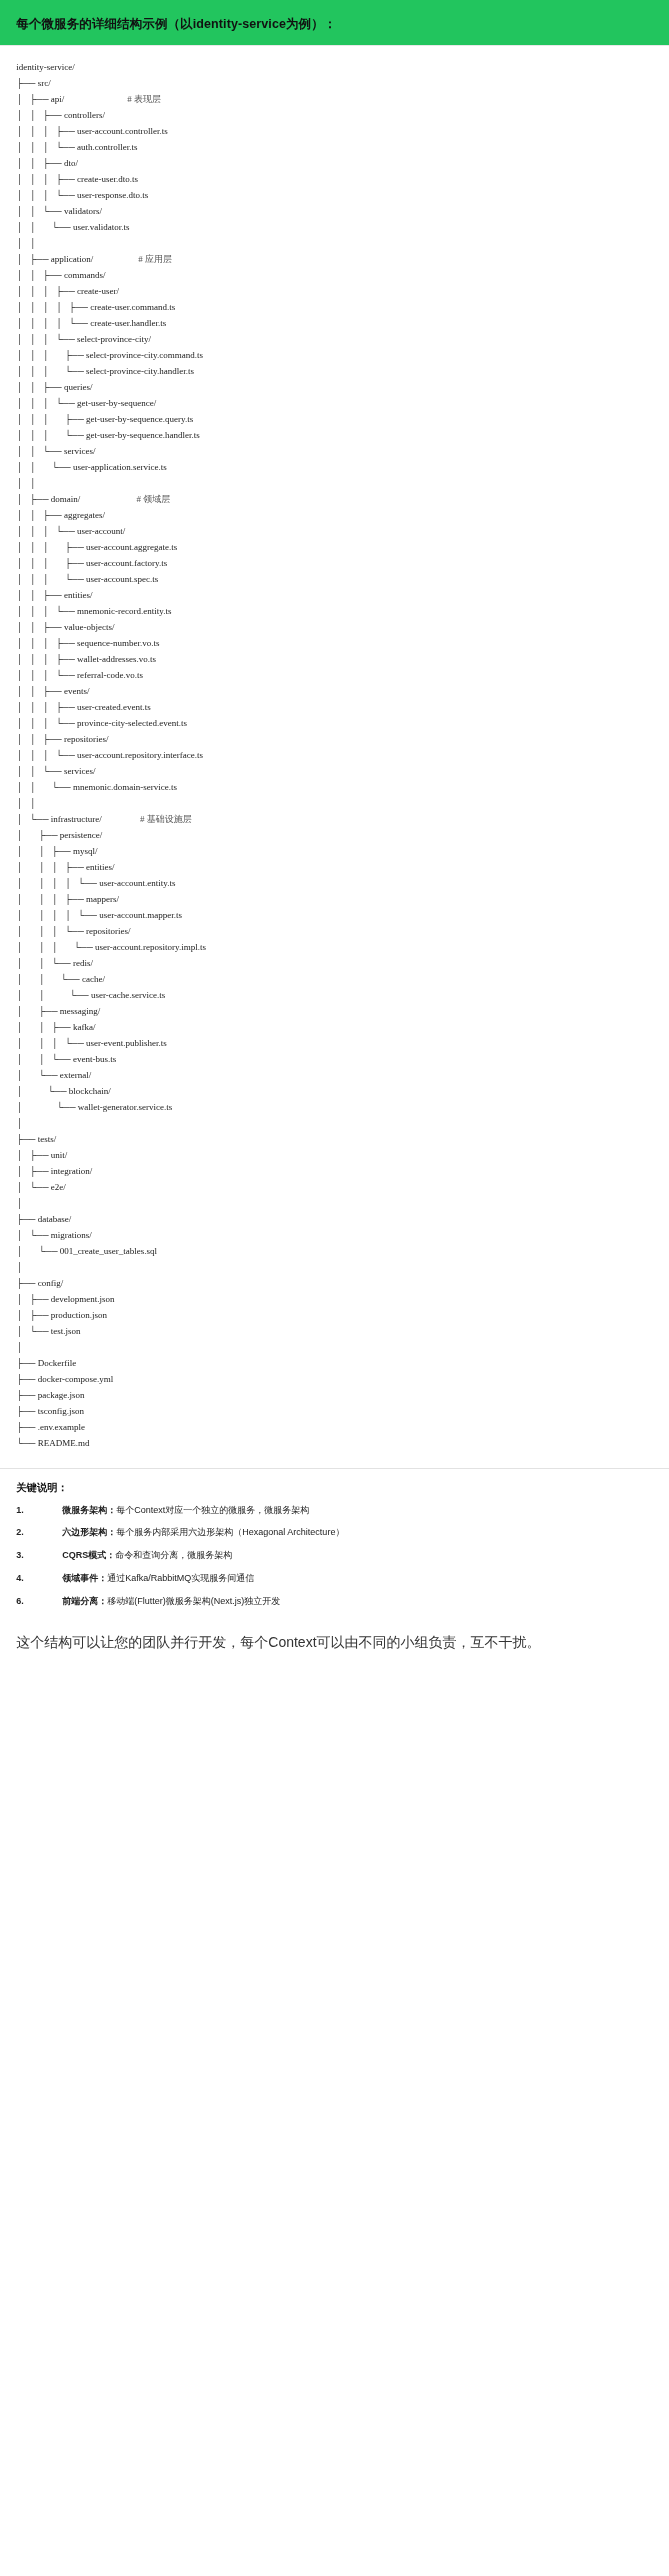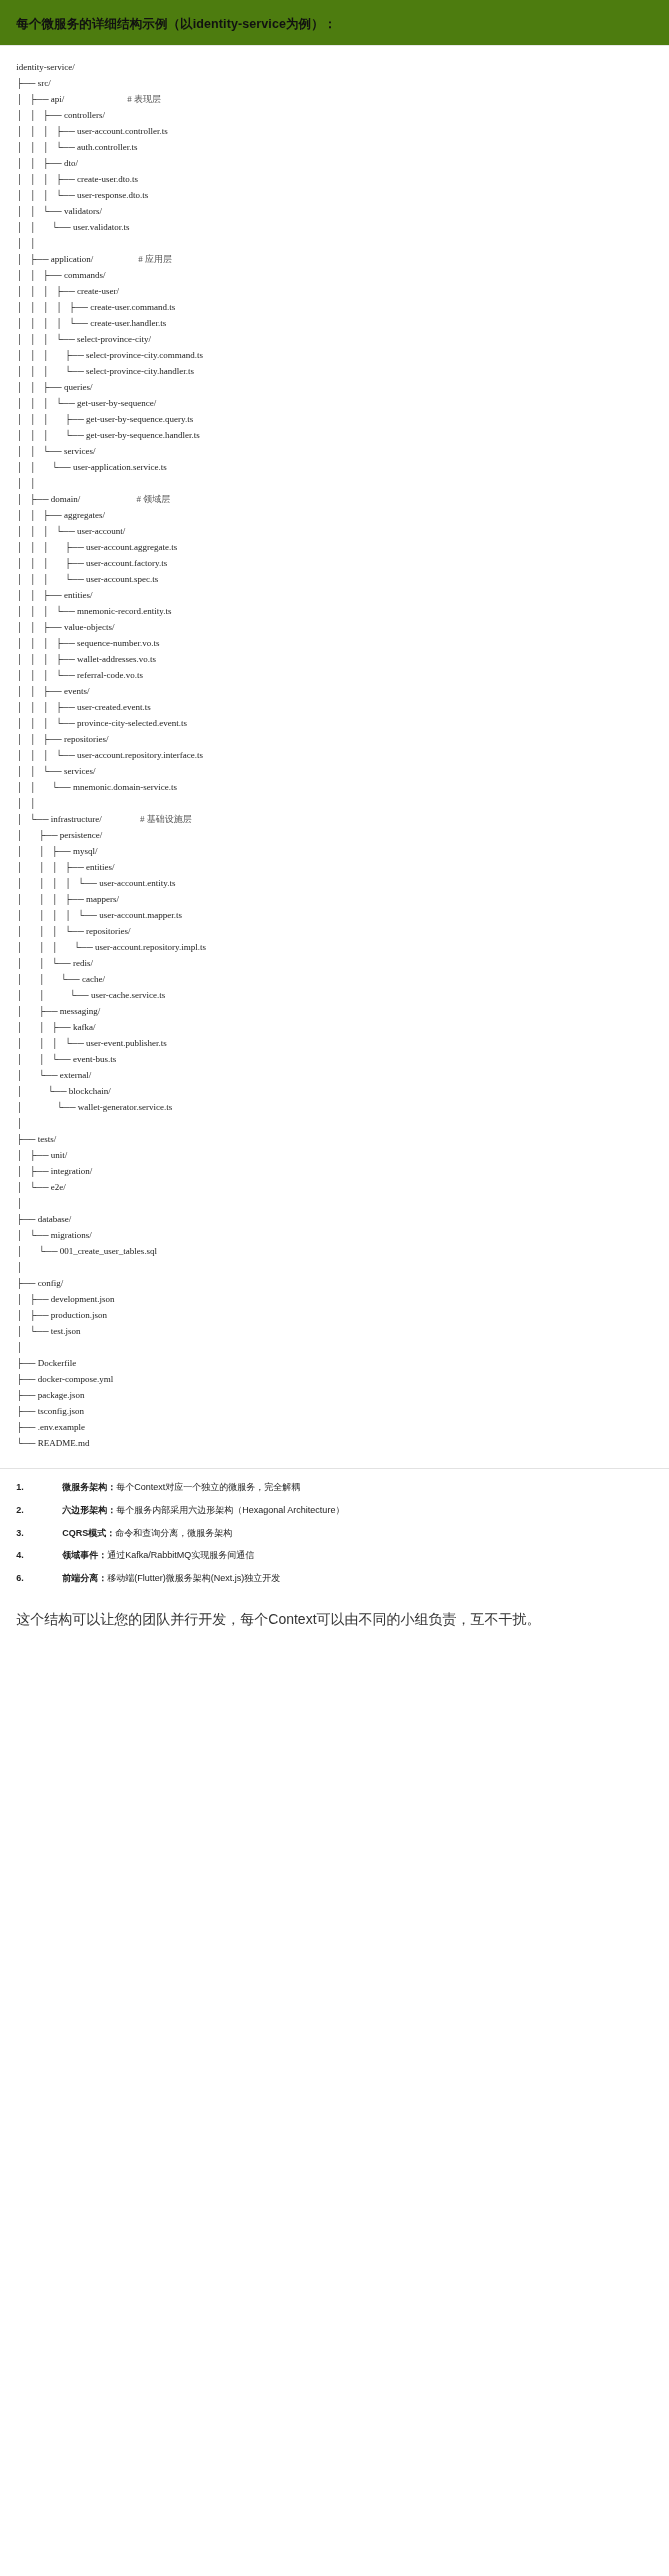--- a/index.html
+++ b/index.html
@@ -12,21 +12,21 @@
     font-family: "Liberation Sans", sans-serif;
     color: #1a1a1a;
   }
   .page {
     width: 669px;
     box-sizing: border-box;
   }
   .title-bar {
     padding: 16.3px 16.3px 11.3px 16.3px;
     border-bottom: 0.6px solid #e8e8e8;
-    background: #4d7c0f;
+    background: #22c55e;
   }
   .title-bar .title {
     font-size: 12.5px;
     font-weight: bold;
     color: #111111;
     letter-spacing: 0.1px;
   }
   .tree-block {
     padding: 13.8px 16.3px 12.5px 16.3px;
     font-family: Liberation Serif, serif;
@@ -86,22 +86,23 @@
 
   <div class="title-bar">
     <div class="title">每个微服务的详细结构示例（以identity-service为例）：</div>
   </div>
 
   <div class="tree-block" id="tree-block"><div class="tree-line"><span>identity-service/</span></div><div class="tree-line"><span>├── src/</span></div><div class="tree-line"><span>│   ├── api/</span><span>                            </span><span class="cmt"># 表现层</span></div><div class="tree-line"><span>│   │   ├── controllers/</span></div><div class="tree-line"><span>│   │   │   ├── user-account.controller.ts</span></div><div class="tree-line"><span>│   │   │   └── auth.controller.ts</span></div><div class="tree-line"><span>│   │   ├── dto/</span></div><div class="tree-line"><span>│   │   │   ├── create-user.dto.ts</span></div><div class="tree-line"><span>│   │   │   └── user-response.dto.ts</span></div><div class="tree-line"><span>│   │   └── validators/</span></div><div class="tree-line"><span>│   │       └── user.validator.ts</span></div><div class="tree-line"><span>│   │</span></div><div class="tree-line"><span>│   ├── application/</span><span>                    </span><span class="cmt"># 应用层</span></div><div class="tree-line"><span>│   │   ├── commands/</span></div><div class="tree-line"><span>│   │   │   ├── create-user/</span></div><div class="tree-line"><span>│   │   │   │   ├── create-user.command.ts</span></div><div class="tree-line"><span>│   │   │   │   └── create-user.handler.ts</span></div><div class="tree-line"><span>│   │   │   └── select-province-city/</span></div><div class="tree-line"><span>│   │   │       ├── select-province-city.command.ts</span></div><div class="tree-line"><span>│   │   │       └── select-province-city.handler.ts</span></div><div class="tree-line"><span>│   │   ├── queries/</span></div><div class="tree-line"><span>│   │   │   └── get-user-by-sequence/</span></div><div class="tree-line"><span>│   │   │       ├── get-user-by-sequence.query.ts</span></div><div class="tree-line"><span>│   │   │       └── get-user-by-sequence.handler.ts</span></div><div class="tree-line"><span>│   │   └── services/</span></div><div class="tree-line"><span>│   │       └── user-application.service.ts</span></div><div class="tree-line"><span>│   │</span></div><div class="tree-line"><span>│   ├── domain/</span><span>                         </span><span class="cmt"># 领域层</span></div><div class="tree-line"><span>│   │   ├── aggregates/</span></div><div class="tree-line"><span>│   │   │   └── user-account/</span></div><div class="tree-line"><span>│   │   │       ├── user-account.aggregate.ts</span></div><div class="tree-line"><span>│   │   │       ├── user-account.factory.ts</span></div><div class="tree-line"><span>│   │   │       └── user-account.spec.ts</span></div><div class="tree-line"><span>│   │   ├── entities/</span></div><div class="tree-line"><span>│   │   │   └── mnemonic-record.entity.ts</span></div><div class="tree-line"><span>│   │   ├── value-objects/</span></div><div class="tree-line"><span>│   │   │   ├── sequence-number.vo.ts</span></div><div class="tree-line"><span>│   │   │   ├── wallet-addresses.vo.ts</span></div><div class="tree-line"><span>│   │   │   └── referral-code.vo.ts</span></div><div class="tree-line"><span>│   │   ├── events/</span></div><div class="tree-line"><span>│   │   │   ├── user-created.event.ts</span></div><div class="tree-line"><span>│   │   │   └── province-city-selected.event.ts</span></div><div class="tree-line"><span>│   │   ├── repositories/</span></div><div class="tree-line"><span>│   │   │   └── user-account.repository.interface.ts</span></div><div class="tree-line"><span>│   │   └── services/</span></div><div class="tree-line"><span>│   │       └── mnemonic.domain-service.ts</span></div><div class="tree-line"><span>│   │</span></div><div class="tree-line"><span>│   └── infrastructure/</span><span>                 </span><span class="cmt"># 基础设施层</span></div><div class="tree-line"><span>│       ├── persistence/</span></div><div class="tree-line"><span>│       │   ├── mysql/</span></div><div class="tree-line"><span>│       │   │   ├── entities/</span></div><div class="tree-line"><span>│       │   │   │   └── user-account.entity.ts</span></div><div class="tree-line"><span>│       │   │   ├── mappers/</span></div><div class="tree-line"><span>│       │   │   │   └── user-account.mapper.ts</span></div><div class="tree-line"><span>│       │   │   └── repositories/</span></div><div class="tree-line"><span>│       │   │       └── user-account.repository.impl.ts</span></div><div class="tree-line"><span>│       │   └── redis/</span></div><div class="tree-line"><span>│       │       └── cache/</span></div><div class="tree-line"><span>│       │           └── user-cache.service.ts</span></div><div class="tree-line"><span>│       ├── messaging/</span></div><div class="tree-line"><span>│       │   ├── kafka/</span></div><div class="tree-line"><span>│       │   │   └── user-event.publisher.ts</span></div><div class="tree-line"><span>│       │   └── event-bus.ts</span></div><div class="tree-line"><span>│       └── external/</span></div><div class="tree-line"><span>│           └── blockchain/</span></div><div class="tree-line"><span>│               └── wallet-generator.service.ts</span></div><div class="tree-line"><span>│</span></div><div class="tree-line"><span>├── tests/</span></div><div class="tree-line"><span>│   ├── unit/</span></div><div class="tree-line"><span>│   ├── integration/</span></div><div class="tree-line"><span>│   └── e2e/</span></div><div class="tree-line"><span>│</span></div><div class="tree-line"><span>├── database/</span></div><div class="tree-line"><span>│   └── migrations/</span></div><div class="tree-line"><span>│       └── 001_create_user_tables.sql</span></div><div class="tree-line"><span>│</span></div><div class="tree-line"><span>├── config/</span></div><div class="tree-line"><span>│   ├── development.json</span></div><div class="tree-line"><span>│   ├── production.json</span></div><div class="tree-line"><span>│   └── test.json</span></div><div class="tree-line"><span>│</span></div><div class="tree-line"><span>├── Dockerfile</span></div><div class="tree-line"><span>├── docker-compose.yml</span></div><div class="tree-line"><span>├── package.json</span></div><div class="tree-line"><span>├── tsconfig.json</span></div><div class="tree-line"><span>├── .env.example</span></div><div class="tree-line"><span>└── README.md</span></div></div>
 
   <div class="divider"></div>
 
   <div class="notes">
+    <div class="notes-heading">关键说明：</div>
     <div id="notes-list">
-        <div class="note-item"><span class="num">1.</span> <span class="term">微服务架构：</span><span class="desc">每个Context对应一个独立的微服务，完全解耦</span></div>
+        <div class="note-item"><span class="num">1.</span> <span class="term">微服务架构：</span><span class="desc">每个Context对应一个独立的微服务，微服务架构</span></div>
         <div class="note-item"><span class="num">2.</span> <span class="term">六边形架构：</span><span class="desc">每个服务内部采用六边形架构（Hexagonal Architecture）</span></div>
         <div class="note-item"><span class="num">3.</span> <span class="term">CQRS模式：</span><span class="desc">命令和查询分离，微服务架构</span></div>
         <div class="note-item"><span class="num">4.</span> <span class="term">领域事件：</span><span class="desc">通过Kafka/RabbitMQ实现服务间通信</span></div>
         <div class="note-item"><span class="num">6.</span> <span class="term">前端分离：</span><span class="desc">移动端(Flutter)微服务架构(Next.js)独立开发</span></div>
       </div>
   </div>
 
   <div class="footer">
     <span>这个结构可以让您的团队并行开发，每个Context可以由不同的小组负责，互不干扰。</span>
   </div>

